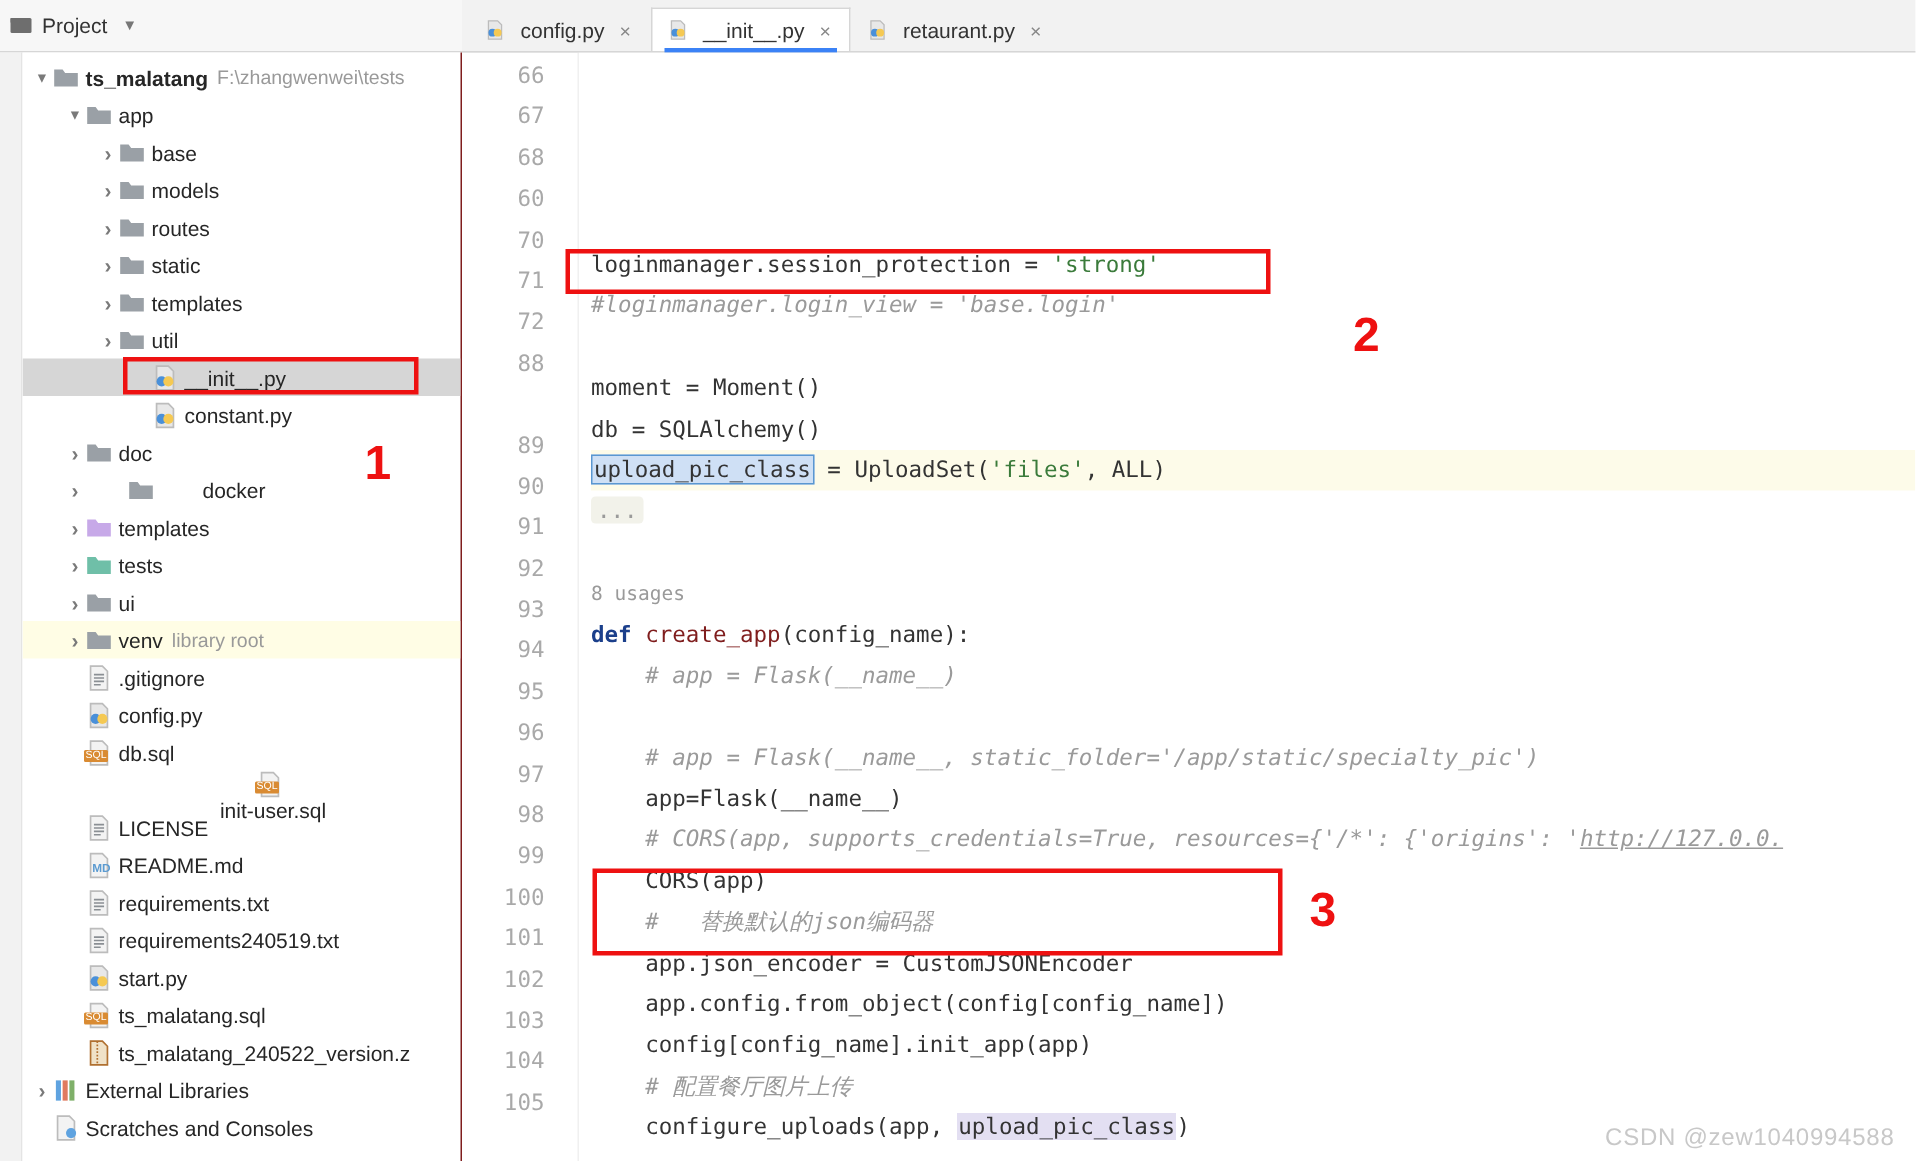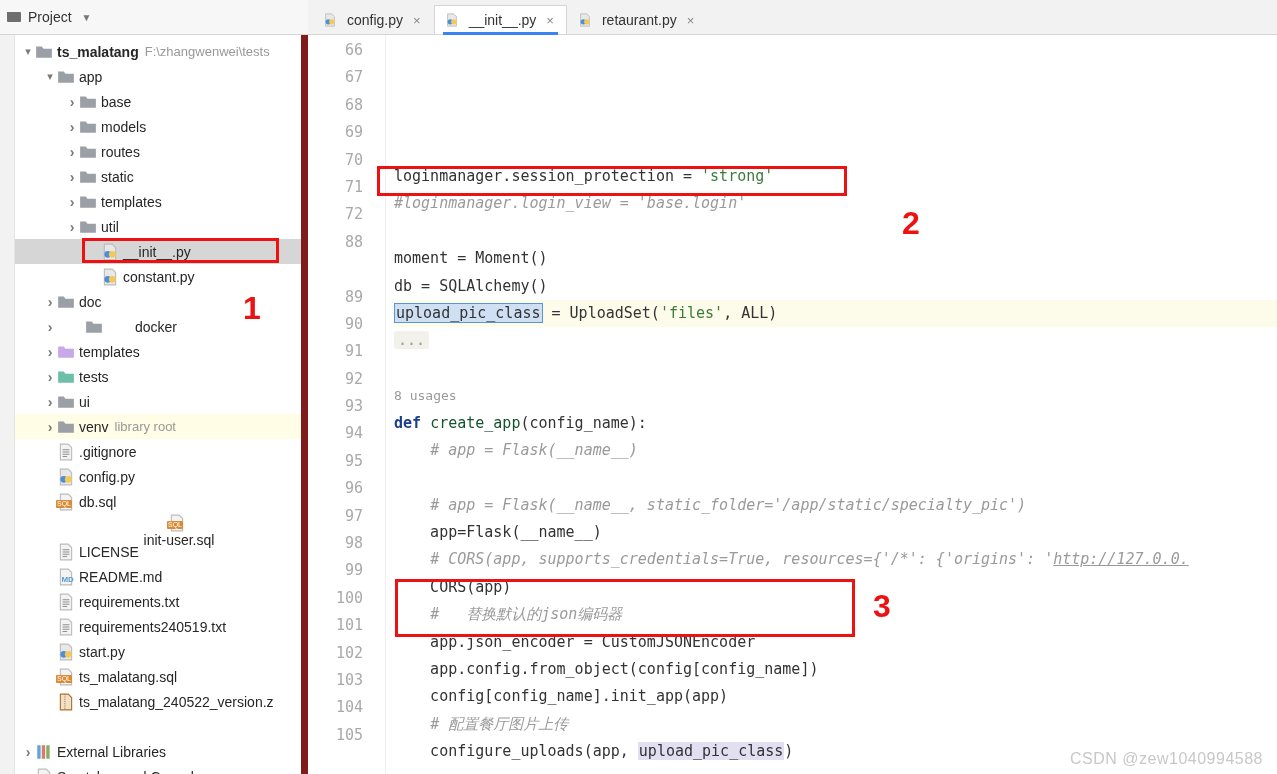--- a/index.html
+++ b/index.html
@@ -36,21 +36,21 @@
     position:relative;
   }
   
   .left-bar {
     width:15px; background:#f2f2f2; border-right:1px solid #e4e4e4;
   }
   
   .tree {
     width: 293px;
     overflow:hidden;
-    border-right:7px solid #7f1d1d;
+    border-right:1px solid #7f1d1d;
     background:#fff;
     font-size:14px;
     position:relative;
   }
   .tree-inner { padding-top:4px; }
   .tree-row {
     height:25px;
     display:flex;
     align-items:center;
     white-space:nowrap;
@@ -110,21 +110,21 @@
   }
   .gutter div { height:27.4px; line-height:27.4px; padding-right:22px; }
   .code {
     flex:1; font-family:"Consolas","Menlo",monospace; font-size:15px;
     padding-top:2px; padding-left:8px; position:relative; background:#fff;
     white-space:pre;
   }
   .code .line { height:27.4px; line-height:27.4px; }
   .code .line.cur { background:#fdfbe9; }
   .kw { color:#1b3f8b; font-weight:bold; }
-  .fn { color:#14532d; }
+  .fn { color:#7f1d1d; }
   .cm { color:#9a9a9a; font-style:italic; }
   .st { color:#3b7b3b; }
   .hl-var { background:#cfe0f5; padding:0 1px; border:1px solid #5a97d1; }
   .hl-use { background:#e3dff2; padding:0 1px; }
   .fold { color:#9a9a9a; background:#f2f2ea; padding:0 4px; border-radius:3px; }
   .usages { color:#9a9a9a; font-size:13px; font-style:normal; }
   .annot {
     position:absolute; color:#e11; font-size:32px; font-weight:bold;
     font-family:Arial;
   }
@@ -424,21 +424,21 @@
         </div>
         <div class="tree-row" style="padding-left: 42px;">
           <span class="ficon ">
             <svg viewBox="0 0 16 16">
               <path d="M3 1h7l3 3v11H3z" fill="#f0e2c8" stroke="#b07030"></path>
               <path d="M7 1v14" stroke="#b07030" stroke-dasharray="1 1"></path>
             </svg>
           </span>
           <span class="tree-label">ts_malatang_240522_version.z</span>
         </div>
-        <div class="tree-row" style="padding-left: 6px; margin-top: 25px;">
+        <div class="tree-row" style="padding-left: 6px;">
           <span class="arrow col"></span>
           <span class="ficon ">
             <svg viewBox="0 0 16 16">
               <rect x="2" y="2" width="3" height="12" fill="#5fa3e0"></rect>
               <rect x="6" y="2" width="3" height="12" fill="#e07a5f"></rect>
               <rect x="10" y="2" width="3" height="12" fill="#7fb069"></rect>
             </svg>
           </span>
           <span class="tree-label ">External Libraries</span>
         </div>
@@ -493,21 +493,21 @@
           <span>retaurant.py</span>
           <span class="close">×</span>
         </div>
       </div>
 
     <div class="code-wrap">
       <div class="gutter" id="gutter">
           <div>66</div>
           <div>67</div>
           <div>68</div>
-          <div>69</div>
+          <div>60</div>
           <div>70</div>
           <div>71</div>
           <div>72</div>
           <div>88</div>
           <div></div>
           <div>89</div>
           <div>90</div>
           <div>91</div>
           <div>92</div>
           <div>93</div>

